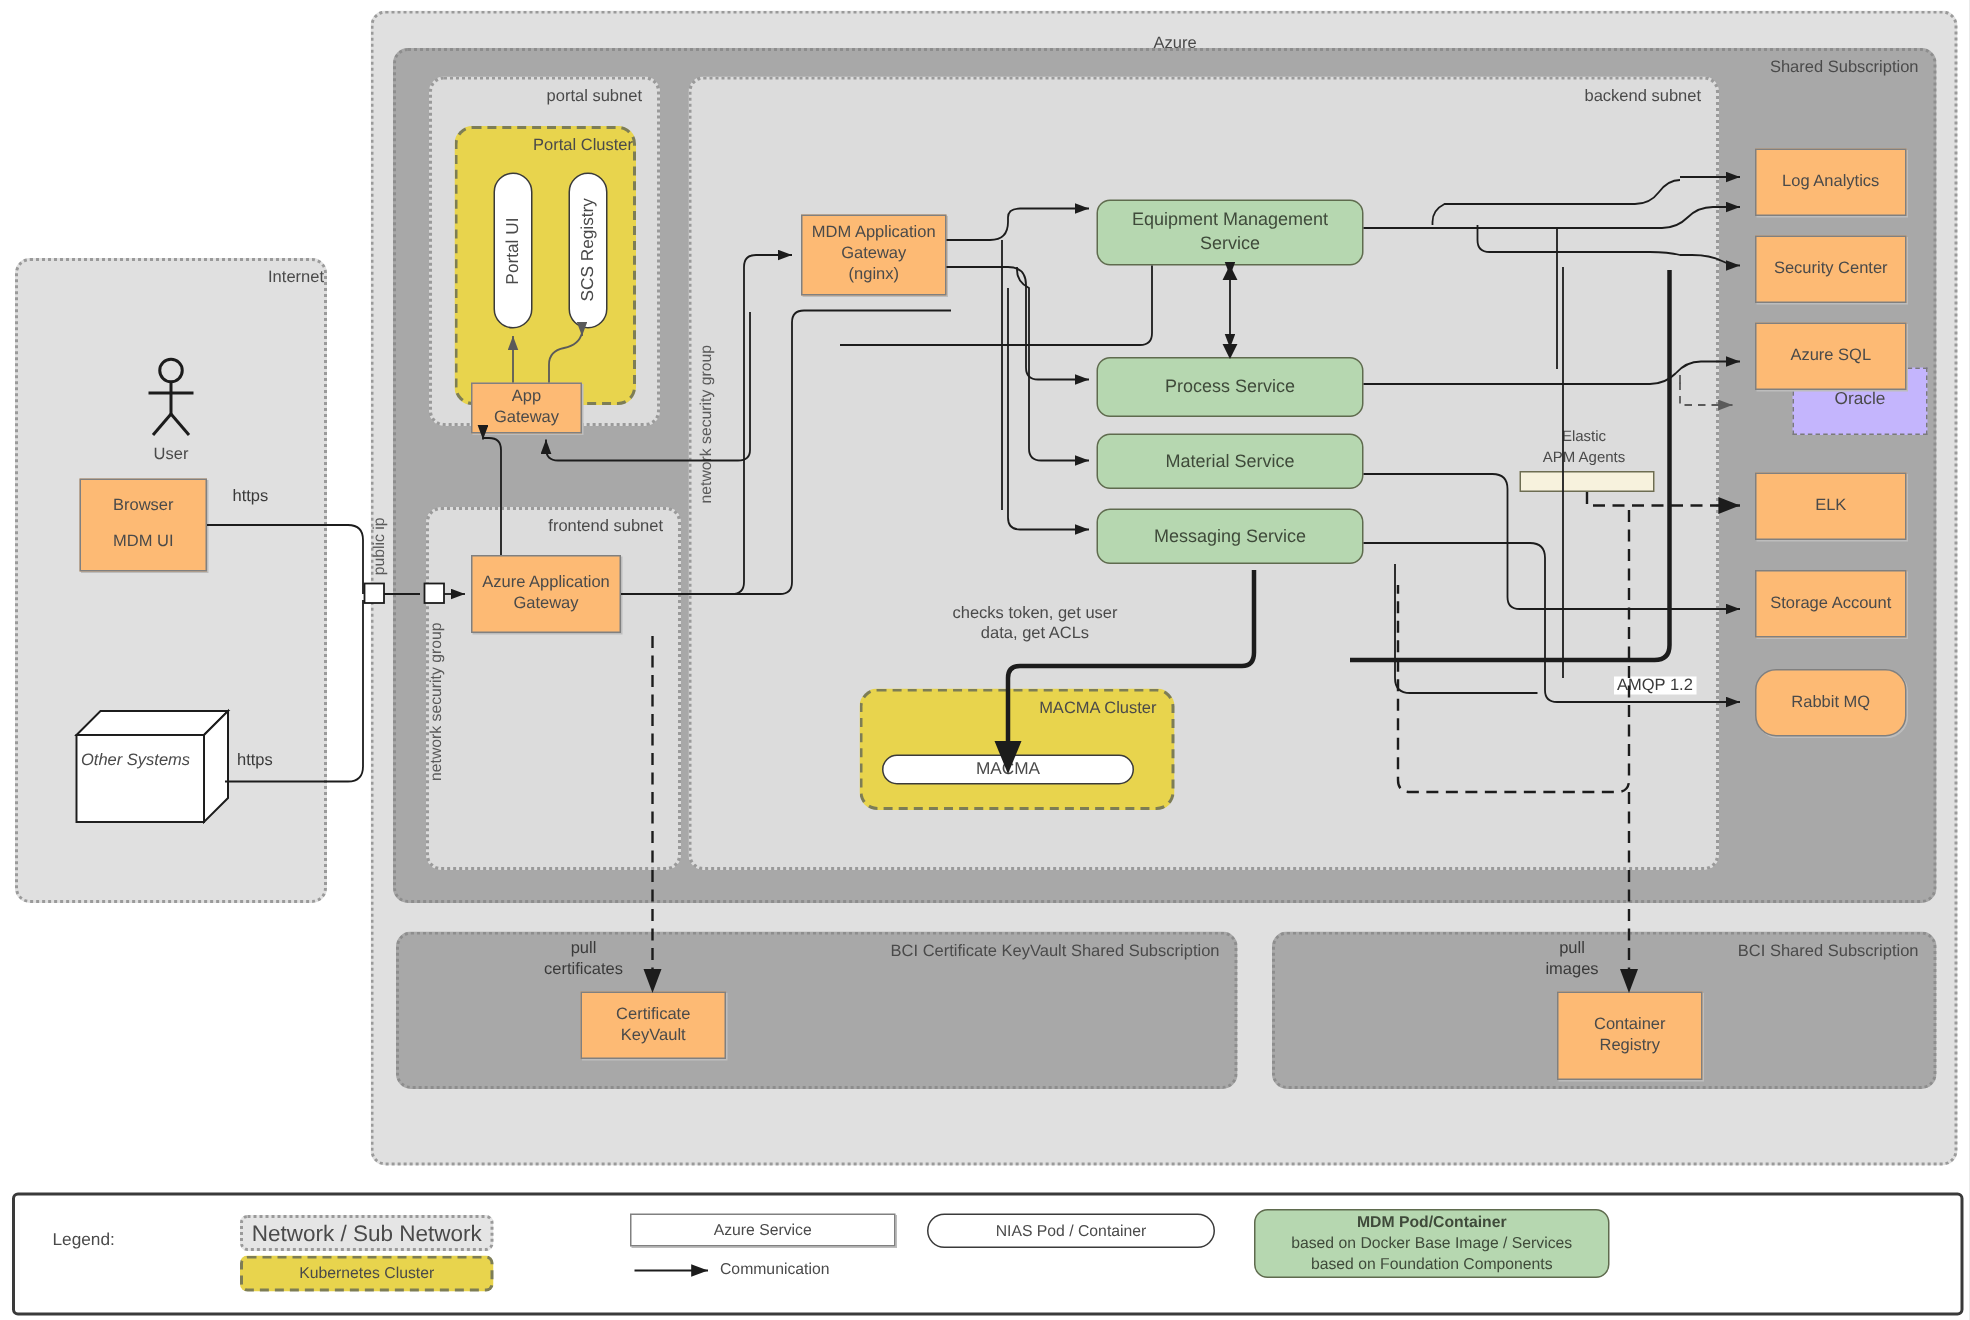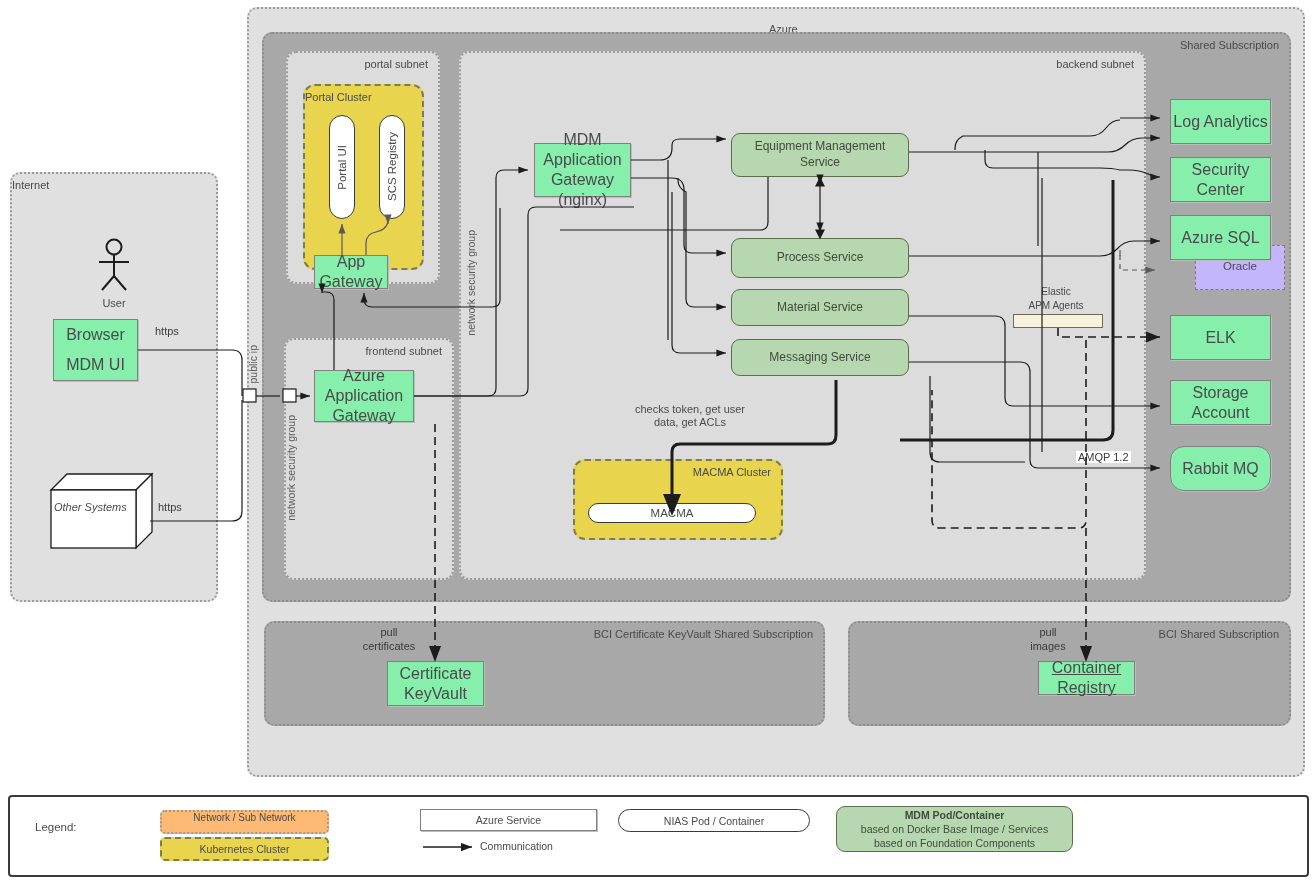--- a/index.html
+++ b/index.html
@@ -8,48 +8,48 @@
   .abs{position:absolute;box-sizing:border-box;}
 
   
   .zone-light{background:#e0e0e0;border:2px dotted #9a9a9a;border-radius:10px;}
   .zone-dark{background:#a8a8a8;border:2px dotted #8d8d8d;border-radius:10px;}
   .zone-mid{background:#dcdcdc;border:2px dotted #9a9a9a;border-radius:10px;}
   .zone-k8s{background:#e8d44d;border:2px dashed #7d7d55;border-radius:12px;}
 
   .zone-label{position:absolute;font-size:11px;color:#4a4a4a;white-space:nowrap;}
   .zone-label.tr{right:10px;top:5px;}
-  .zone-label.tc{left:0;right:0;text-align:left;top:5px;}
+  .zone-label.tc{left:0;right:0;text-align:right;top:5px;}
 
   
-  .box{background:#86efac;border:1px solid #808080;display:flex;align-items:center;
-       justify-content:center;text-align:center;font-size:16px;color:#4a4a4a;line-height:1.25;}
+  .box{background:#fdba74;border:1px solid #808080;display:flex;align-items:center;
+       justify-content:center;text-align:center;font-size:11px;color:#4a4a4a;line-height:1.25;}
   .box.shadow{box-shadow:1px 1px 0 #bdbdbd;}
   .pod{background:#ffffff;border:1.5px solid #3a3a3a;border-radius:40px;display:flex;
        align-items:center;justify-content:center;text-align:center;font-size:11.5px;color:#4a4a4a;}
   .mdmpod{background:#b6d7b0;border:1.5px solid #5f6b4e;border-radius:9px;display:flex;
        align-items:center;justify-content:center;text-align:center;font-size:12px;color:#3f4a3a;line-height:1.3;}
   .apm{background:#f7f2dd;border:1.5px solid #6d6d52;}
   .vert{writing-mode:vertical-rl;transform:rotate(180deg);}
 
   .lbl{position:absolute;font-size:11px;color:#4a4a4a;white-space:nowrap;}
   .lbl.blk{color:#3a3a3a;}
   .lbl.ctr{text-align:center;}
   .lbl-bg{background:#ffffff;padding:0 2px;}
 
   .vlabel{position:absolute;font-size:10.5px;color:#5a5a5a;writing-mode:vertical-rl;
           transform:rotate(180deg);white-space:nowrap;}
 
   
   #legend{position:absolute;left:8px;top:795px;width:1297px;height:78px;
           background:#ffffff;border:2px solid #3a3a3a;border-radius:4px;}
   .lg-title{position:absolute;left:25px;top:24px;font-size:11.5px;color:#4a4a4a;}
-  .lg-net{position:absolute;left:150px;top:13px;width:165px;height:20px;background:#fdba74;
-          border:2px dotted #9a9a9a;border-radius:5px;display:flex;
-          justify-content:center;font-size:10px;color:#4a4a4a;}
+  .lg-net{position:absolute;left:150px;top:13px;width:165px;height:20px;background:#e5e5e5;
+          border:2px dotted #9a9a9a;border-radius:5px;display:flex;align-items:center;
+          justify-content:center;font-size:15px;color:#4a4a4a;}
   .lg-k8s{position:absolute;left:150px;top:40px;width:165px;height:20px;background:#e8d44d;
           border:2px dashed #7d7d55;border-radius:5px;display:flex;align-items:center;
           justify-content:center;font-size:10.5px;color:#4a4a4a;}
   .lg-svc{position:absolute;left:410px;top:12px;width:175px;height:20px;background:#fff;
           border:1px solid #808080;display:flex;align-items:center;justify-content:center;
           font-size:10.5px;color:#4a4a4a;box-shadow:1px 1px 0 #bdbdbd;}
   .lg-pod{position:absolute;left:608px;top:12px;width:190px;height:21px;background:#fff;
           border:1.5px solid #3a3a3a;border-radius:20px;display:flex;align-items:center;
           justify-content:center;font-size:10.5px;color:#4a4a4a;}
   .lg-mdm{position:absolute;left:826px;top:9px;width:235px;height:44px;background:#b6d7b0;
@@ -200,21 +200,21 @@
   <div class="abs box shadow" style="left:387px;top:661px;width:97px;height:45px;flex-direction:column;text-align:right;">
     <span>Certificate</span>
     <span>KeyVault</span>
   </div>
 
   <div class="abs zone-dark" style="left:848px;top:621px;width:443px;height:105px;">
     <span class="zone-label tr">BCI Shared Subscription</span>
   </div>
   <span class="lbl ctr blk" style="left:1003px;top:626px;width:90px;">pull</span>
   <span class="lbl ctr blk" style="left:1003px;top:640px;width:90px;">images</span>
-  <div class="abs box shadow" style="left:1038px;top:661px;width:97px;height:34px;flex-direction:column;text-decoration:underline;">
+  <div class="abs box shadow" style="left:1038px;top:661px;width:97px;height:59px;flex-direction:column;">
     <span>Container</span>
     <span>Registry</span>
   </div>
 
   <span class="vlabel" style="left:247px;top:345px;">public ip</span>
   <span class="vlabel" style="left:285px;top:415px;">network security group</span>
   <span class="vlabel" style="left:465px;top:230px;">network security group</span>
 
   <svg class="ov">
     <defs>

